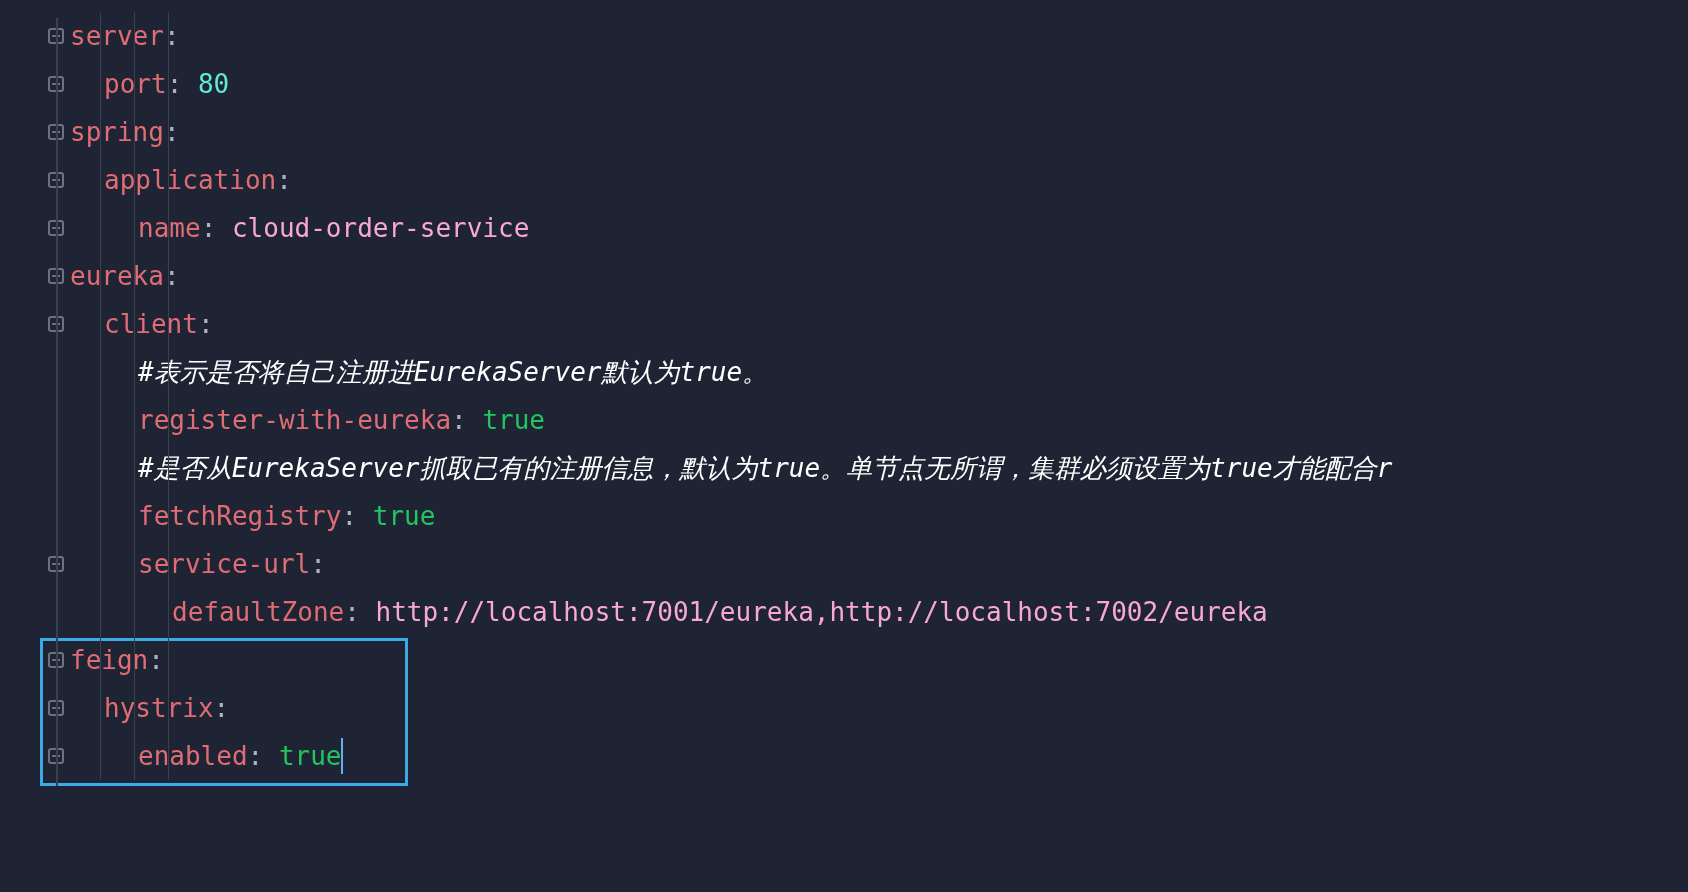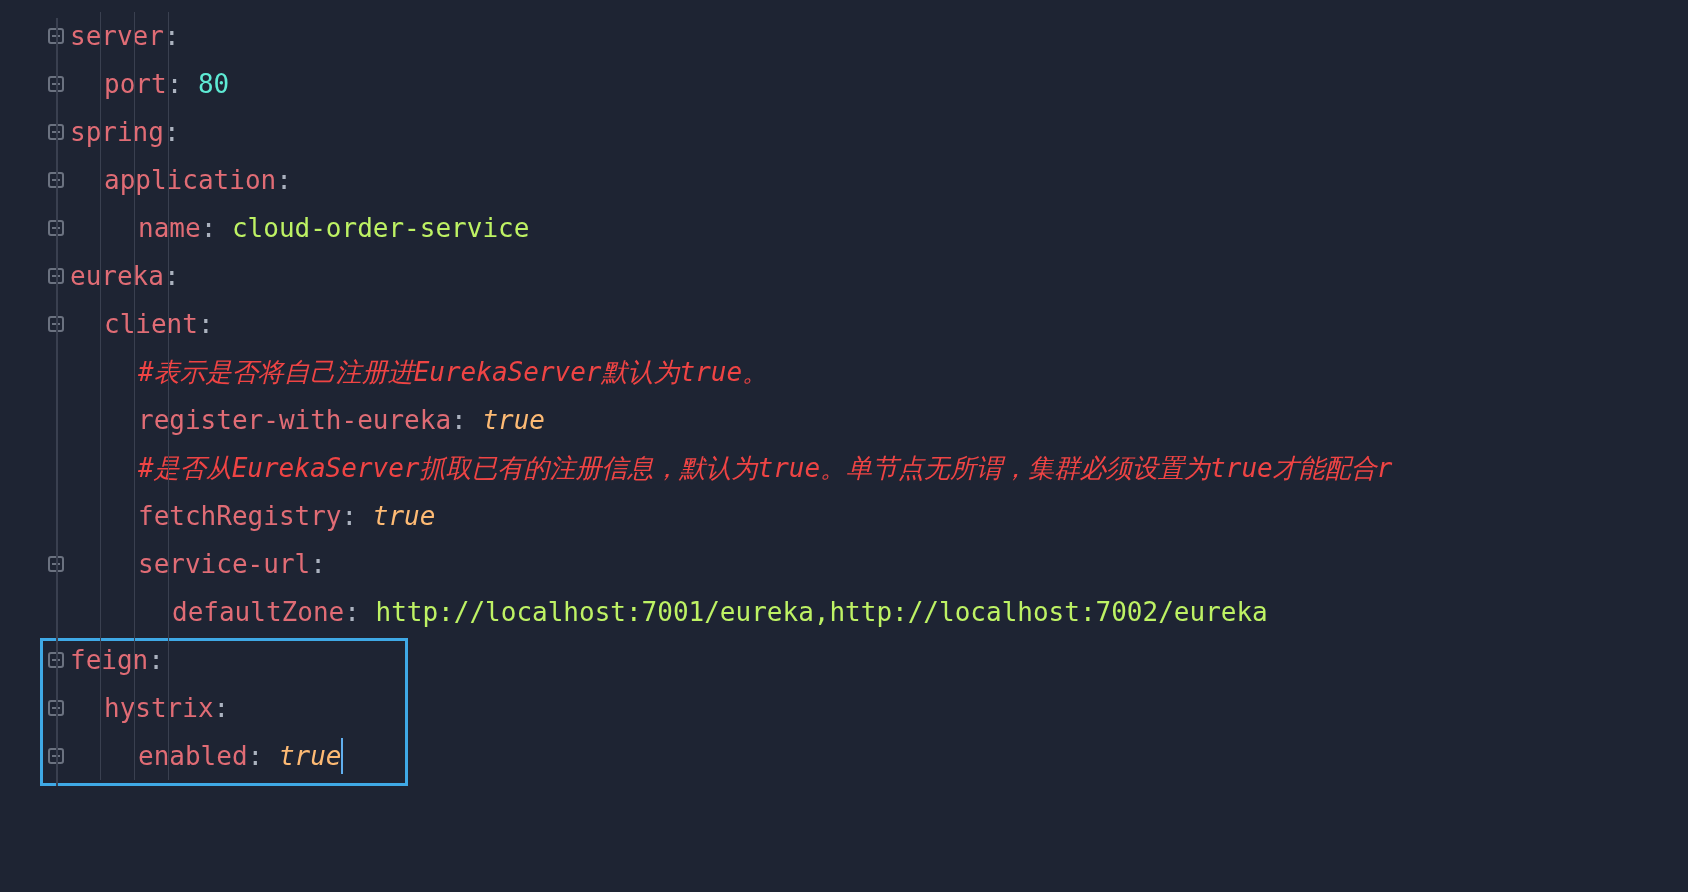--- a/index.html
+++ b/index.html
@@ -50,23 +50,23 @@
     }
     .line { height: 48px; display: flex; align-items: center; }
     .indent-guide {
       position: absolute;
       width: 1px;
       background: #3a4050;
     }
     .key { color: #e06c75; }
     .colon { color: #abb2bf; }
     .num { color: #5eead4; }
-    .str { color: #bef264; }
-    .bool-italic { color: #fdba74; font-style: italic; }
-    .comment { color: #ef4444; font-style: italic; }
+    .str { color: #f9a8d4; }
+    .bool-italic { color: #22c55e; }
+    .comment { color: #ffffff; font-style: italic; }
     .highlight-box {
       position: absolute;
       border: 3px solid #3fa9e6;
       pointer-events: none;
     }
     .cursor {
       display: inline-block;
       width: 2px;
       height: 36px;
       background: #61afef;

